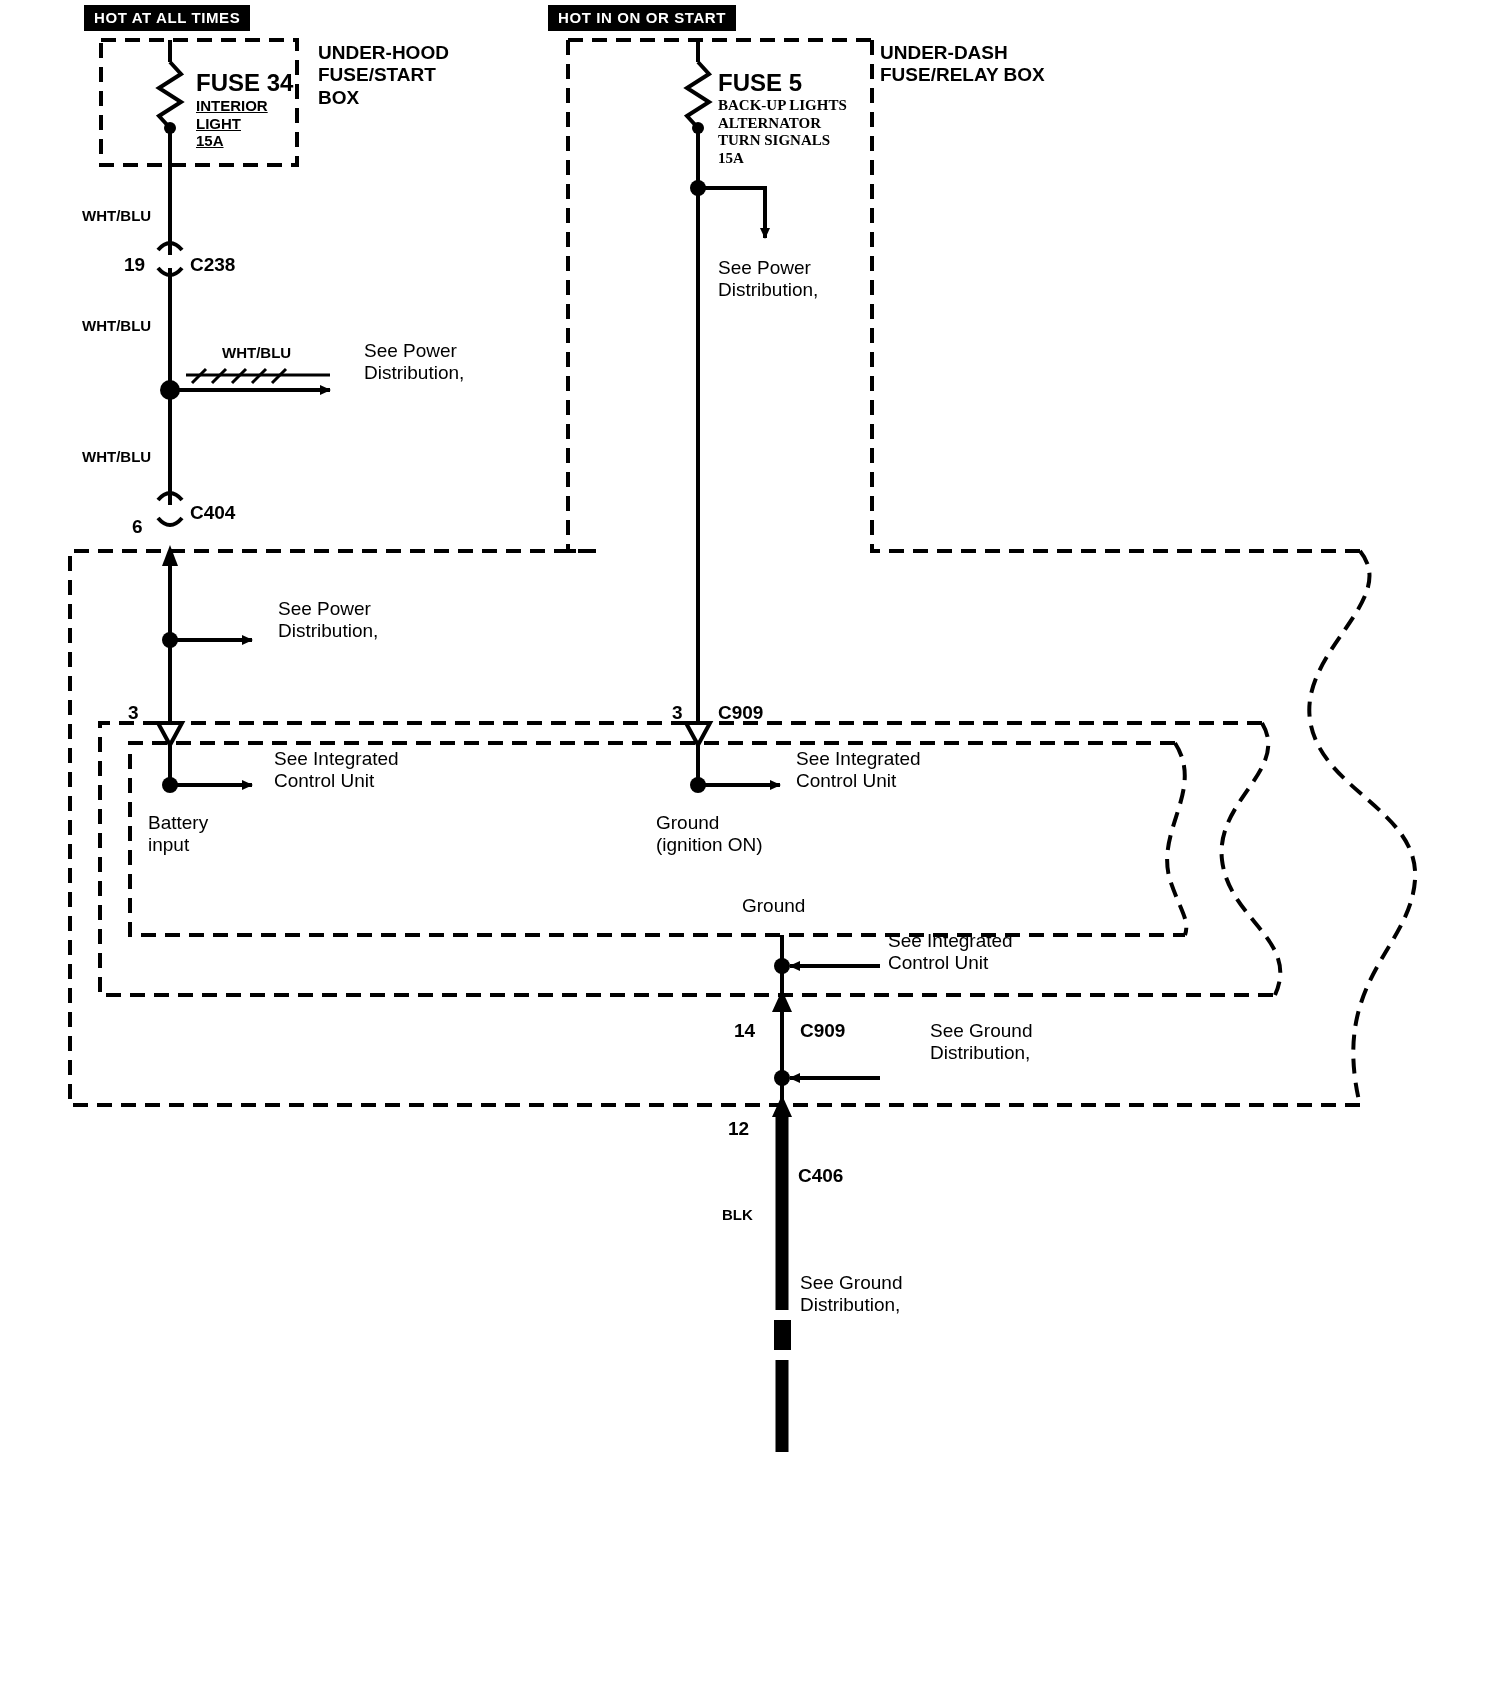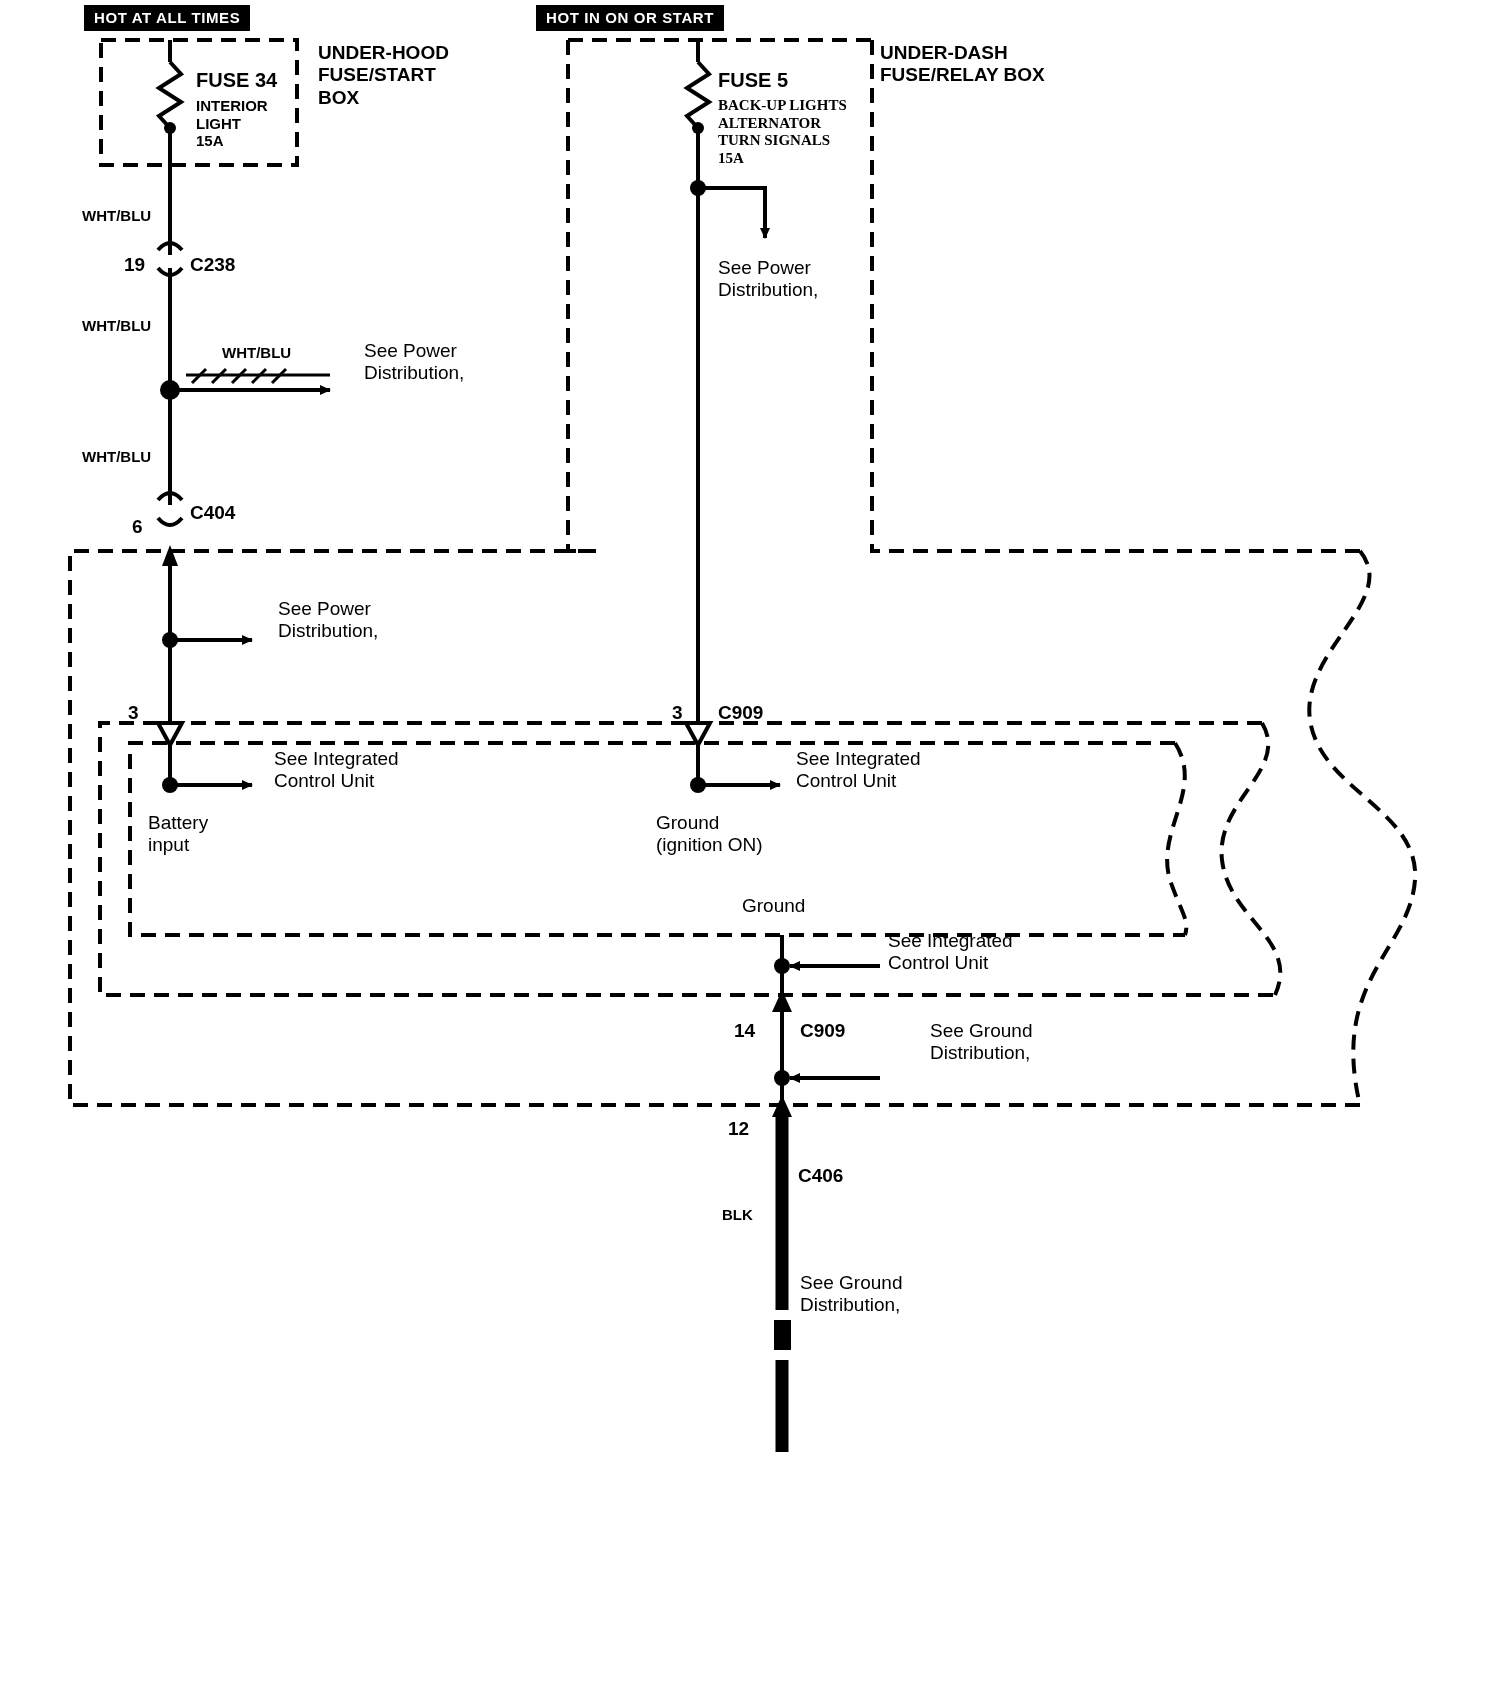--- a/index.html
+++ b/index.html
@@ -40,21 +40,21 @@
     letter-spacing: 0.6px;
     padding: 4px 10px 5px 10px;
     white-space: pre;
     font-family: "Liberation Sans", sans-serif;
   }
   .bold {
     font-weight: bold;
   }
   .t15 { font-size: 15px; }
   .t19 { font-size: 19px; }
-  .t20 { font-size: 20px; }
+  .t20 { font-size: 24px; }
 </style>
 </head>
 <body>
 
 <div id="stage">
 
   <svg class="wires" viewBox="0 0 1510 1688" xmlns="http://www.w3.org/2000/svg">
     <defs>
       <marker id="arrow" markerWidth="12" markerHeight="12" refX="10" refY="5" orient="auto" markerUnits="userSpaceOnUse">
         <path d="M0,0 L11,5 L0,10 z" fill="#000"></path>
@@ -148,30 +148,30 @@
     <path d="M782,1095 L772,1117 L792,1117 z" fill="#000"></path>
 
     <line x1="782" y1="1117" x2="782" y2="1310" stroke="#000" stroke-width="13"></line>
     <rect x="774" y="1320" width="17" height="30" fill="#000"></rect>
     <line x1="782" y1="1360" x2="782" y2="1660" stroke="#000" stroke-width="13"></line>
     <line x1="776" y1="1660" x2="1410" y2="1660" stroke="#000" stroke-width="13"></line>
     <path d="M1410,1655 q18,10 0,25" fill="none" stroke="#000" stroke-width="6"></path>
   </svg>
 
   <div class="hdr-banner" style="left:84px; top:5px;">HOT AT ALL TIMES</div>
-  <div class="hdr-banner" style="left:536px; top:5px;">HOT IN ON OR START</div>
+  <div class="hdr-banner" style="left:548px; top:5px;">HOT IN ON OR START</div>
 
   <div class="lbl bold t19" style="left:318px; top:42px;">UNDER-HOOD
 FUSE/START
 BOX</div>
   <div class="lbl bold t19" style="left:880px; top:42px;">UNDER-DASH
 FUSE/RELAY BOX</div>
 
   <div class="lbl bold t20" style="left:196px; top:69px;">FUSE 34</div>
-  <div class="lbl bold t15" style="left:196px; top:97px;">INTERIOR
+  <div class="lbl bold t15" style="left:196px; top:97px;text-decoration:underline;">INTERIOR
 LIGHT
 15A</div>
 
   <div class="lbl bold t20" style="left:718px; top:69px;">FUSE 5</div>
   <div class="lbl bold t15" style="left:718px; top:97px;font-family:Liberation Serif, serif;">BACK-UP LIGHTS
 ALTERNATOR
 TURN SIGNALS
 15A</div>
 
   <div class="lbl bold t15" style="left:82px; top:207px;">WHT/BLU</div>

